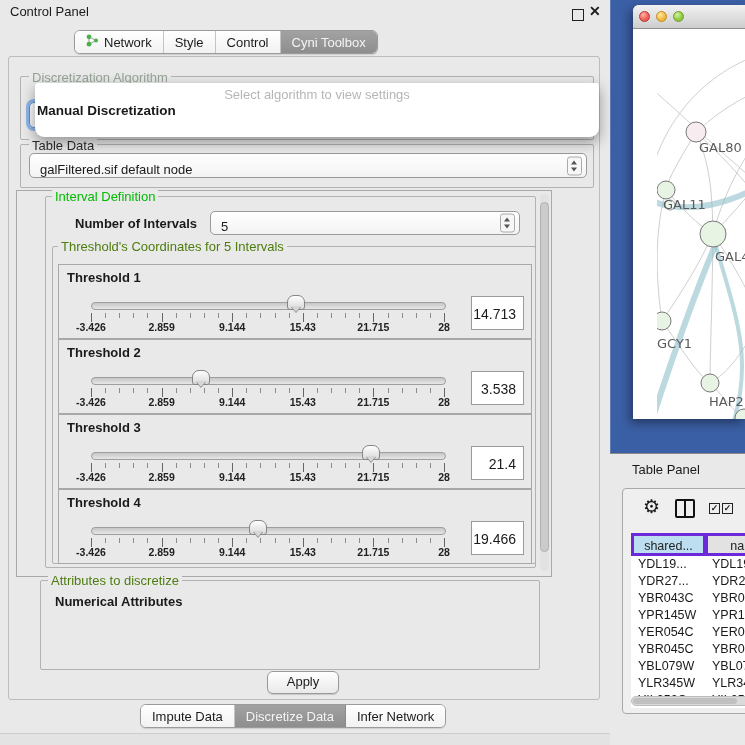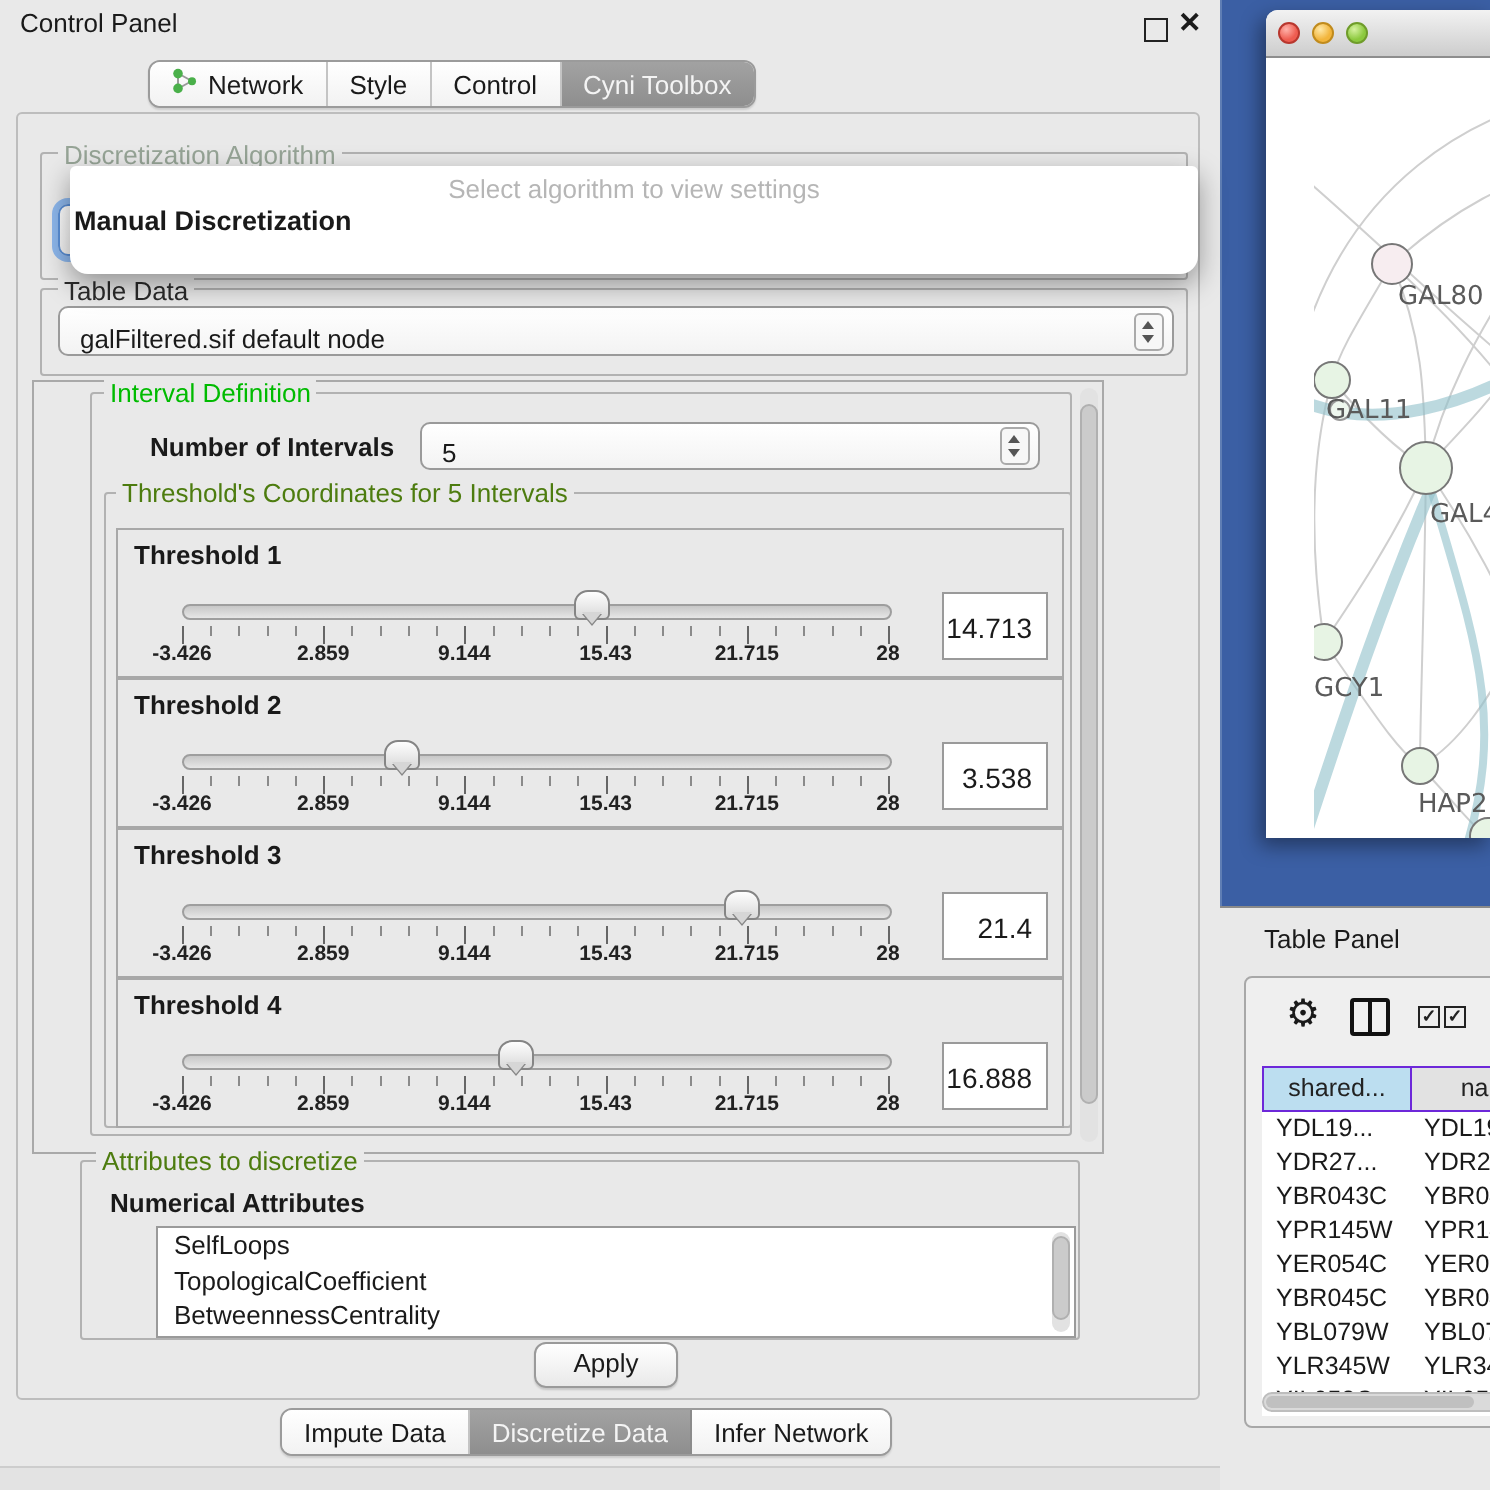--- a/index.html
+++ b/index.html
@@ -78,21 +78,21 @@
   
   #tp{left:610px;top:453px;width:135px;height:292px;background:#e9e9e9;border-top:1px solid #8a8a8a;box-sizing:border-box;}
   #tp .tp-title{position:absolute;left:22px;top:8px;font-size:13px;}
   #tpc{position:absolute;left:12px;top:34px;width:135px;height:224px;border:1px solid #a8a8a8;
        border-radius:4px;background:#efefef;}
   .gear{position:absolute;left:20px;top:6px;font-size:19px;color:#1a1a1a;}
   .colic{position:absolute;left:52px;top:10px;width:16px;height:15px;border:2px solid #111;border-radius:2px;}
   .colic:after{content:"";position:absolute;left:6.5px;top:0;width:2px;height:15px;background:#111;}
   .chk{position:absolute;top:14px;width:9px;height:9px;border:1.5px solid #222;font-size:9px;line-height:9px;
        text-align:center;color:#222;font-weight:bold;}
-  .th{position:absolute;top:44px;height:23px;border:1px solid #6d28d9;box-sizing:border-box;
+  .th{position:absolute;top:44px;height:23px;border:3px solid #6d28d9;box-sizing:border-box;
       font-size:12.5px;text-align:center;line-height:21px;color:#222;}
   .tp-rows{position:absolute;left:8px;top:67px;width:148px;height:152px;background:#fff;overflow:hidden;}
   .tp-row{display:flex;height:17px;line-height:17px;font-size:12.5px;}
   .tp-row div{width:74px;padding-left:7px;box-sizing:border-box;white-space:nowrap;overflow:hidden;}
   .hsb{position:absolute;left:8px;top:207px;width:122px;height:10px;background:#dadada;border-radius:5px;
        border:1px solid #bdbdbd;box-sizing:border-box;}
   .hsb-thumb{position:absolute;left:1px;top:1px;width:104px;height:6px;background:#c0c0c0;border-radius:4px;}
   svg text{font-family:"DejaVu Sans",sans-serif;font-size:13px;fill:#5a5a5a;}
 </style>
 </head>
@@ -218,34 +218,26 @@
     <div class="track"></div>
     <div class="ticks-minor"></div>
     <div class="ticks-major"></div>
     <div class="thumb" style="left:190px;"></div>
     <span class="tlab" style="left:32px;">-3.426</span>
     <span class="tlab" style="left:102.6px;">2.859</span>
     <span class="tlab" style="left:173.2px;">9.144</span>
     <span class="tlab" style="left:243.8px;">15.43</span>
     <span class="tlab" style="left:314.4px;">21.715</span>
     <span class="tlab" style="left:385px;">28</span>
-    <div class="vbox">16.888</div>
+    <div class="vbox">19.466</div>
   </div>
 
   <div class="abs group" style="left:40px;top:580px;width:498px;height:88px;"></div>
   <div class="abs gtitle blue" style="left:48px;top:573px;">Attributes to discretize</div>
   <div class="abs" style="left:55px;top:594px;font-size:13px;font-weight:bold;">Numerical Attributes</div>
-  <div class="abs listbox" style="left:78px;top:613px;width:458px;height:54px;">
-    <div class="li">SelfLoops</div>
-    <div class="li">TopologicalCoefficient</div>
-    <div class="li">BetweennessCentrality</div>
-    <div class="abs vsb-track" style="right:2px;top:2px;width:9px;height:50px;">
-      <div class="vsb-thumb" style="position:absolute;left:0;top:2px;width:9px;height:42px;box-sizing:border-box;"></div>
-    </div>
-  </div>
 
   <div class="abs btn" style="left:267px;top:671px;width:70px;height:21px;">Apply</div>
 
   <div class="abs seg" style="left:140px;top:704px;">
     <div class="seg-item">
         <span>Impute Data</span>
       </div>
     <div class="seg-item active">
         <span>Discretize Data</span>
       </div>

